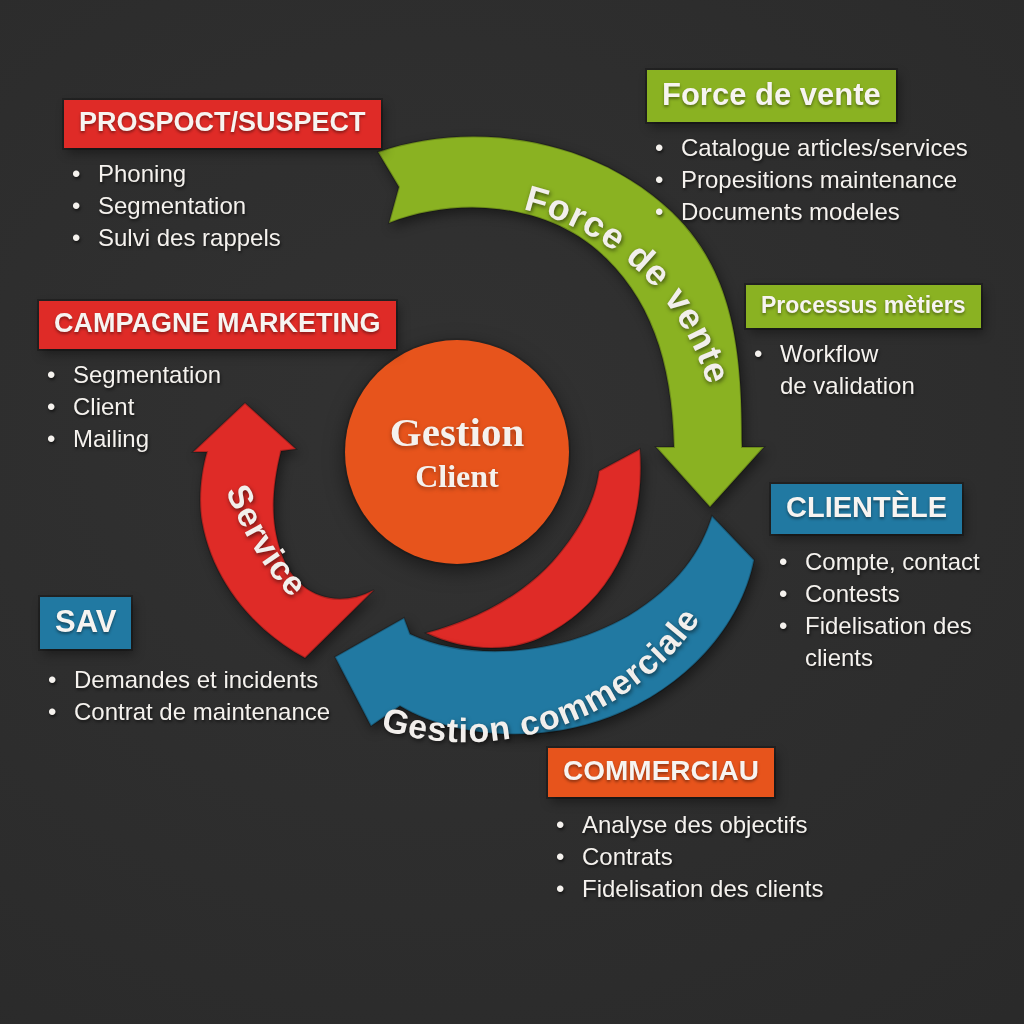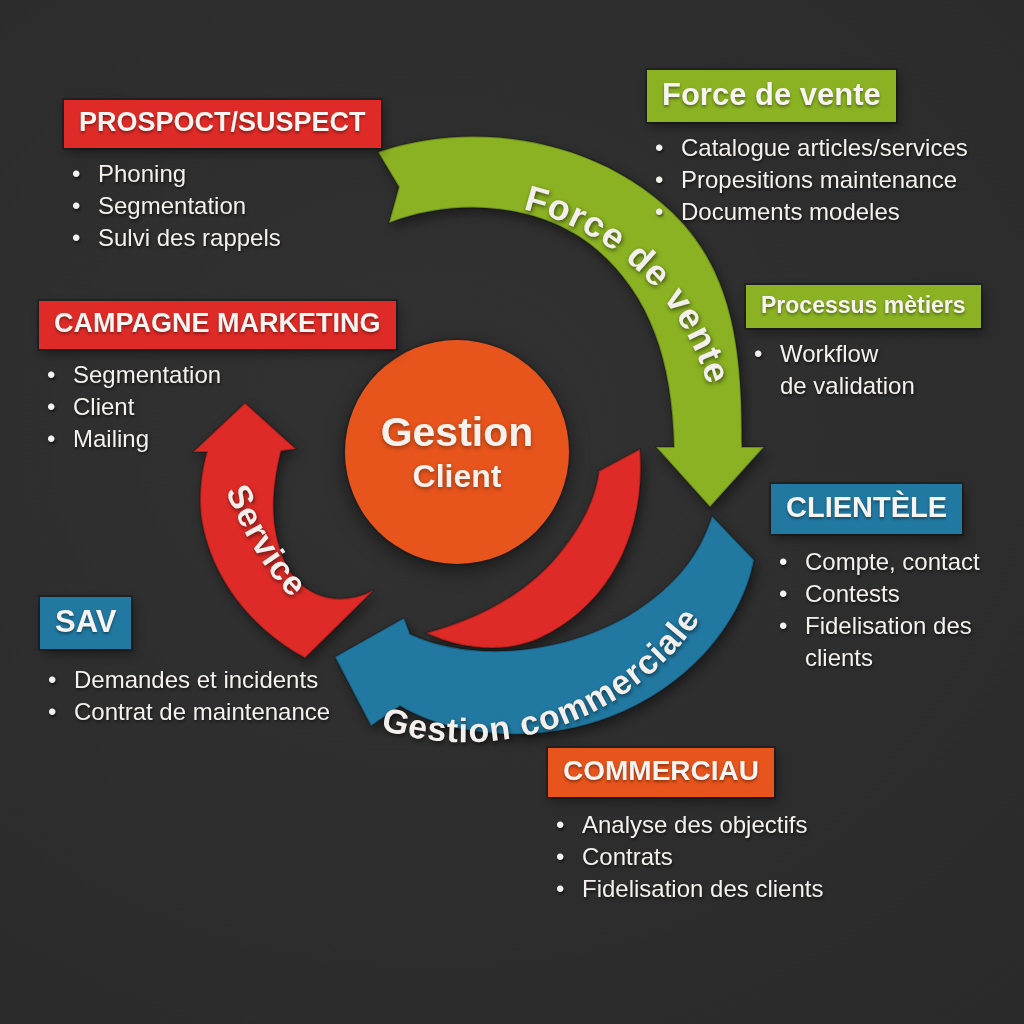--- a/index.html
+++ b/index.html
@@ -24,20 +24,21 @@
   #lbl-green{font-size:36px}
   #lbl-blue{font-size:34px}
   #lbl-red{font-size:34px}
 
   .circle{
     position:absolute;left:345px;top:340px;width:224px;height:224px;border-radius:50%;
     background:#E7541C;color:#F5F2EE;font-weight:bold;text-align:center;
     display:flex;flex-direction:column;align-items:center;justify-content:center;
     line-height:1.22;text-shadow:0 2px 4px rgba(0,0,0,.35);
     box-shadow:0 6px 20px rgba(0,0,0,.5), 0 0 0 2px rgba(0,0,0,.12);
+    font-family:Liberation Serif, serif;
   }
   .circle .l1{font-size:41px}
   .circle .l2,.circle .l3{font-size:32px}
 
   .panel{position:absolute;width:max-content}
   .panel-head{
     display:inline-block;color:#F7F4F1;font-weight:bold;line-height:1.1;
     padding:8px 15px 10px;
     box-shadow:0 0 0 2px rgba(0,0,0,.25), 3px 5px 10px rgba(0,0,0,.38);
     text-shadow:0 2px 3px rgba(0,0,0,.4);

